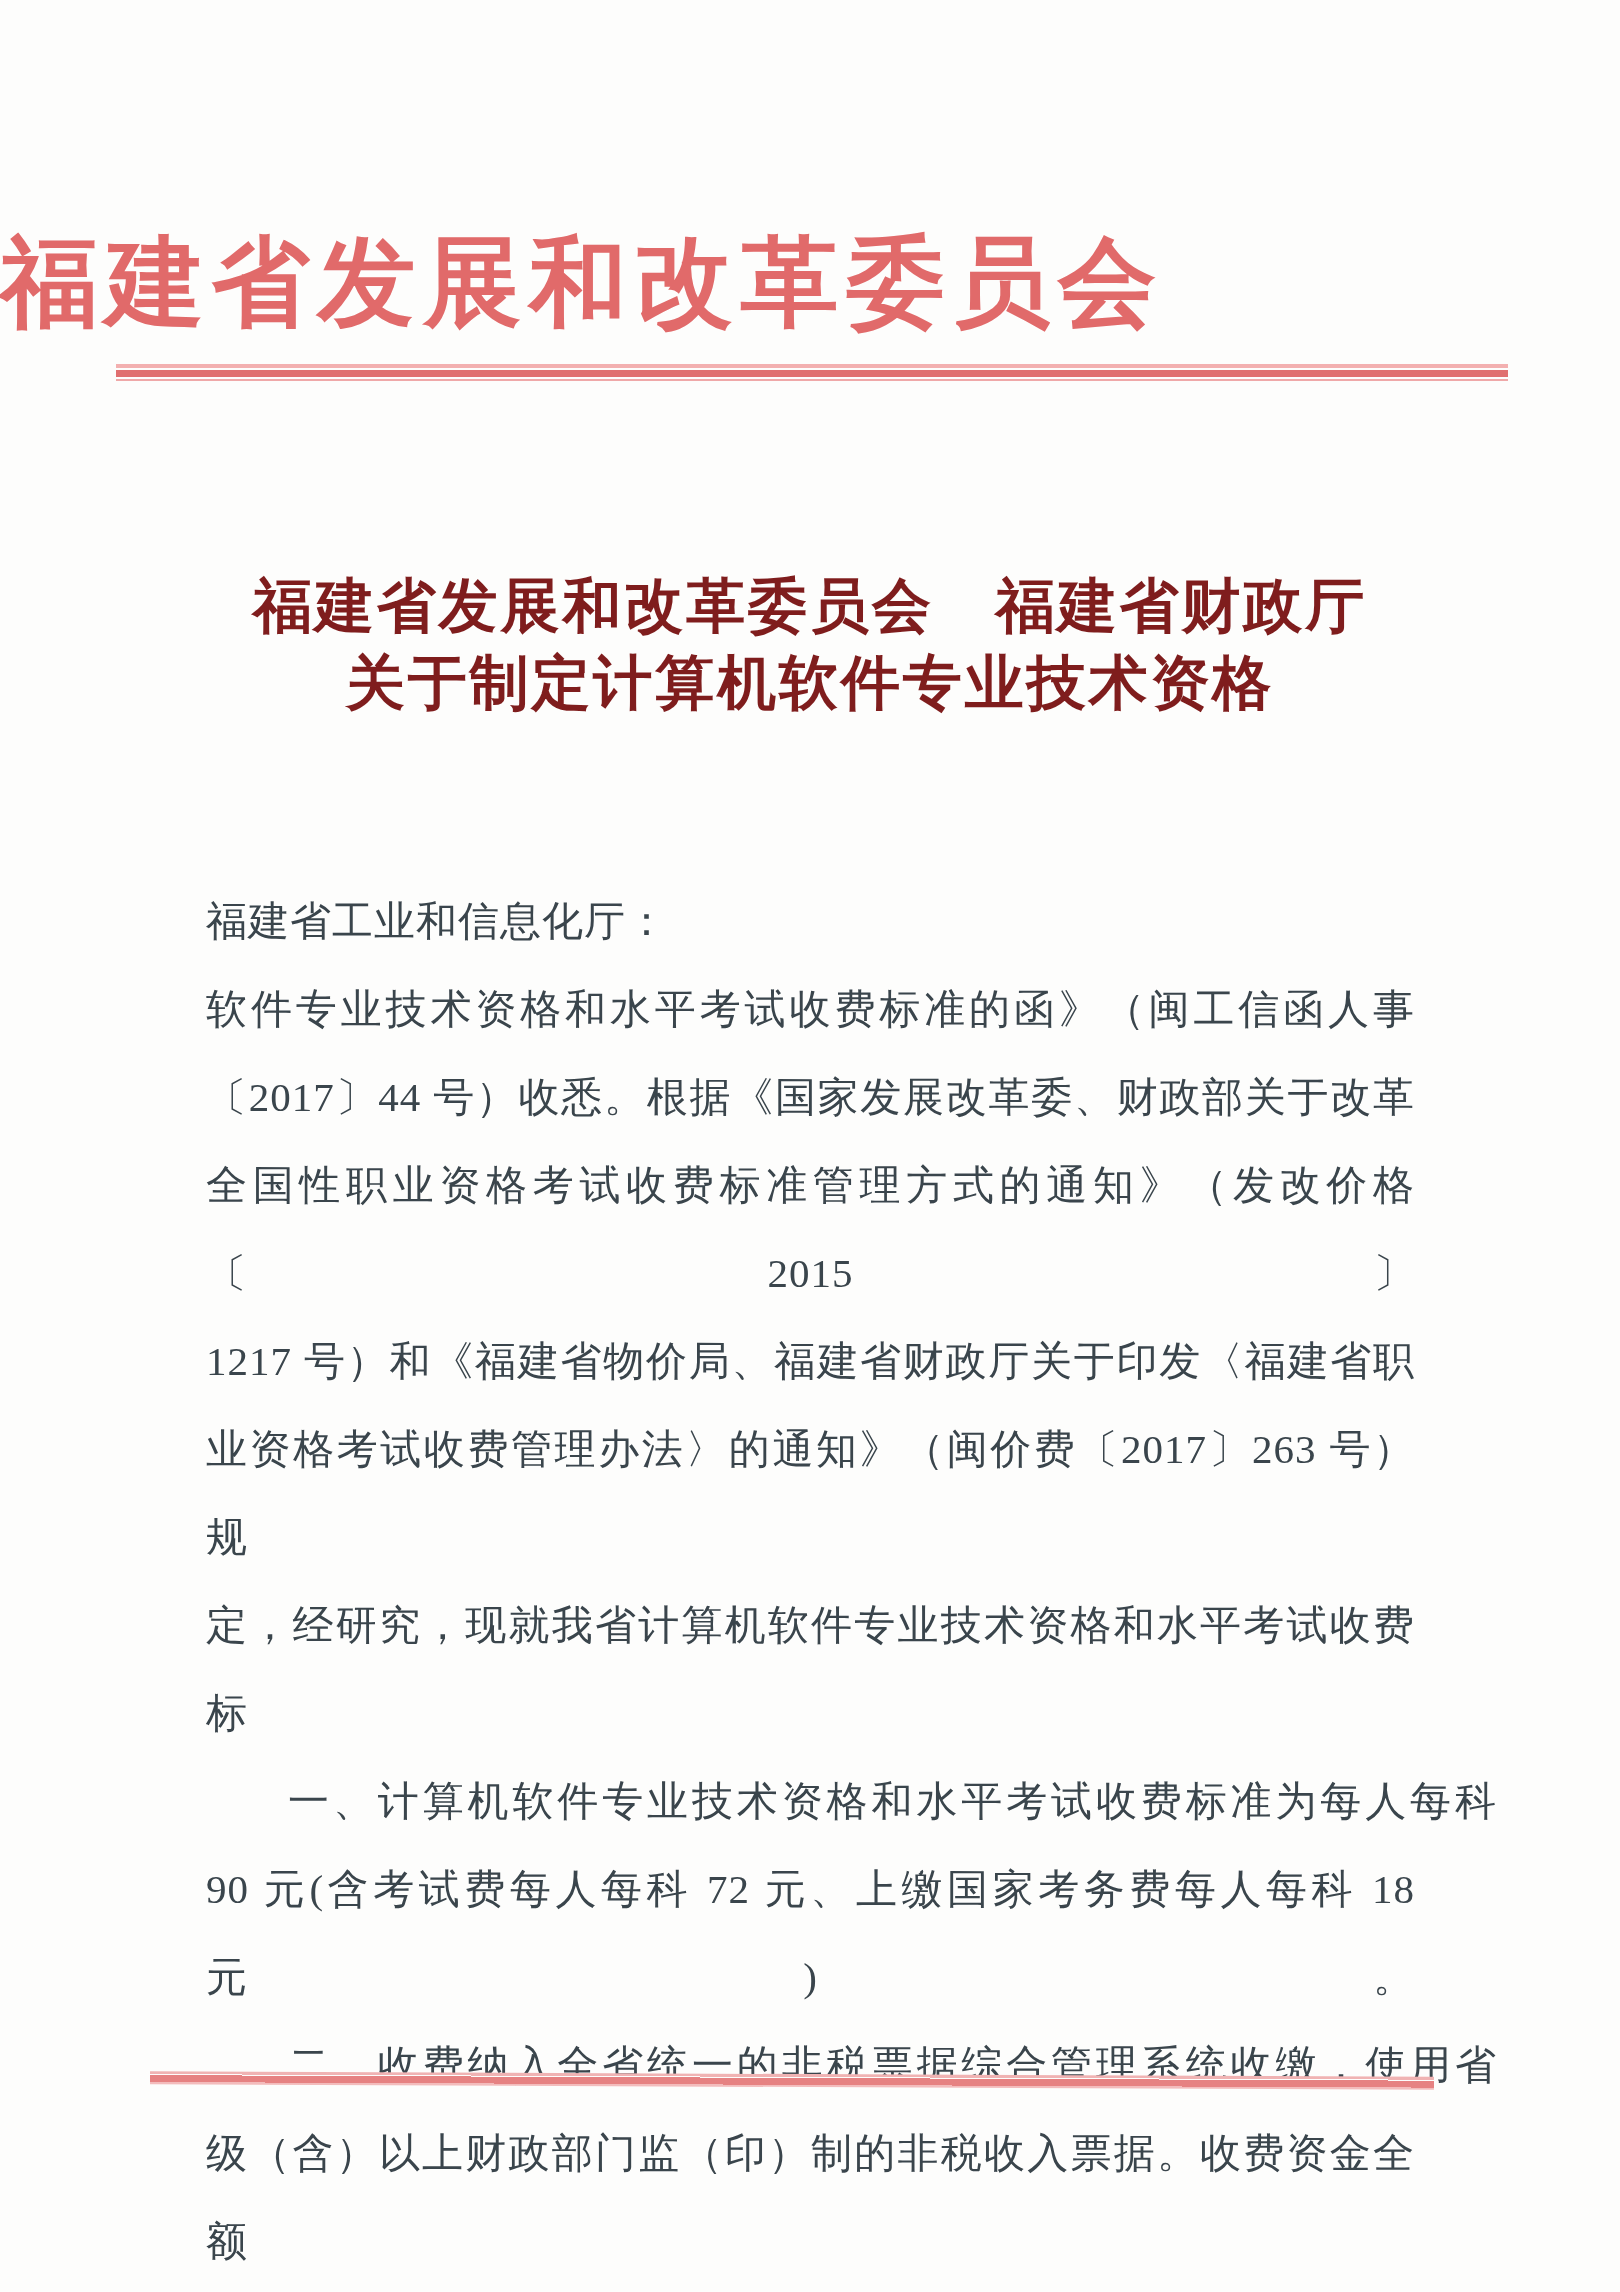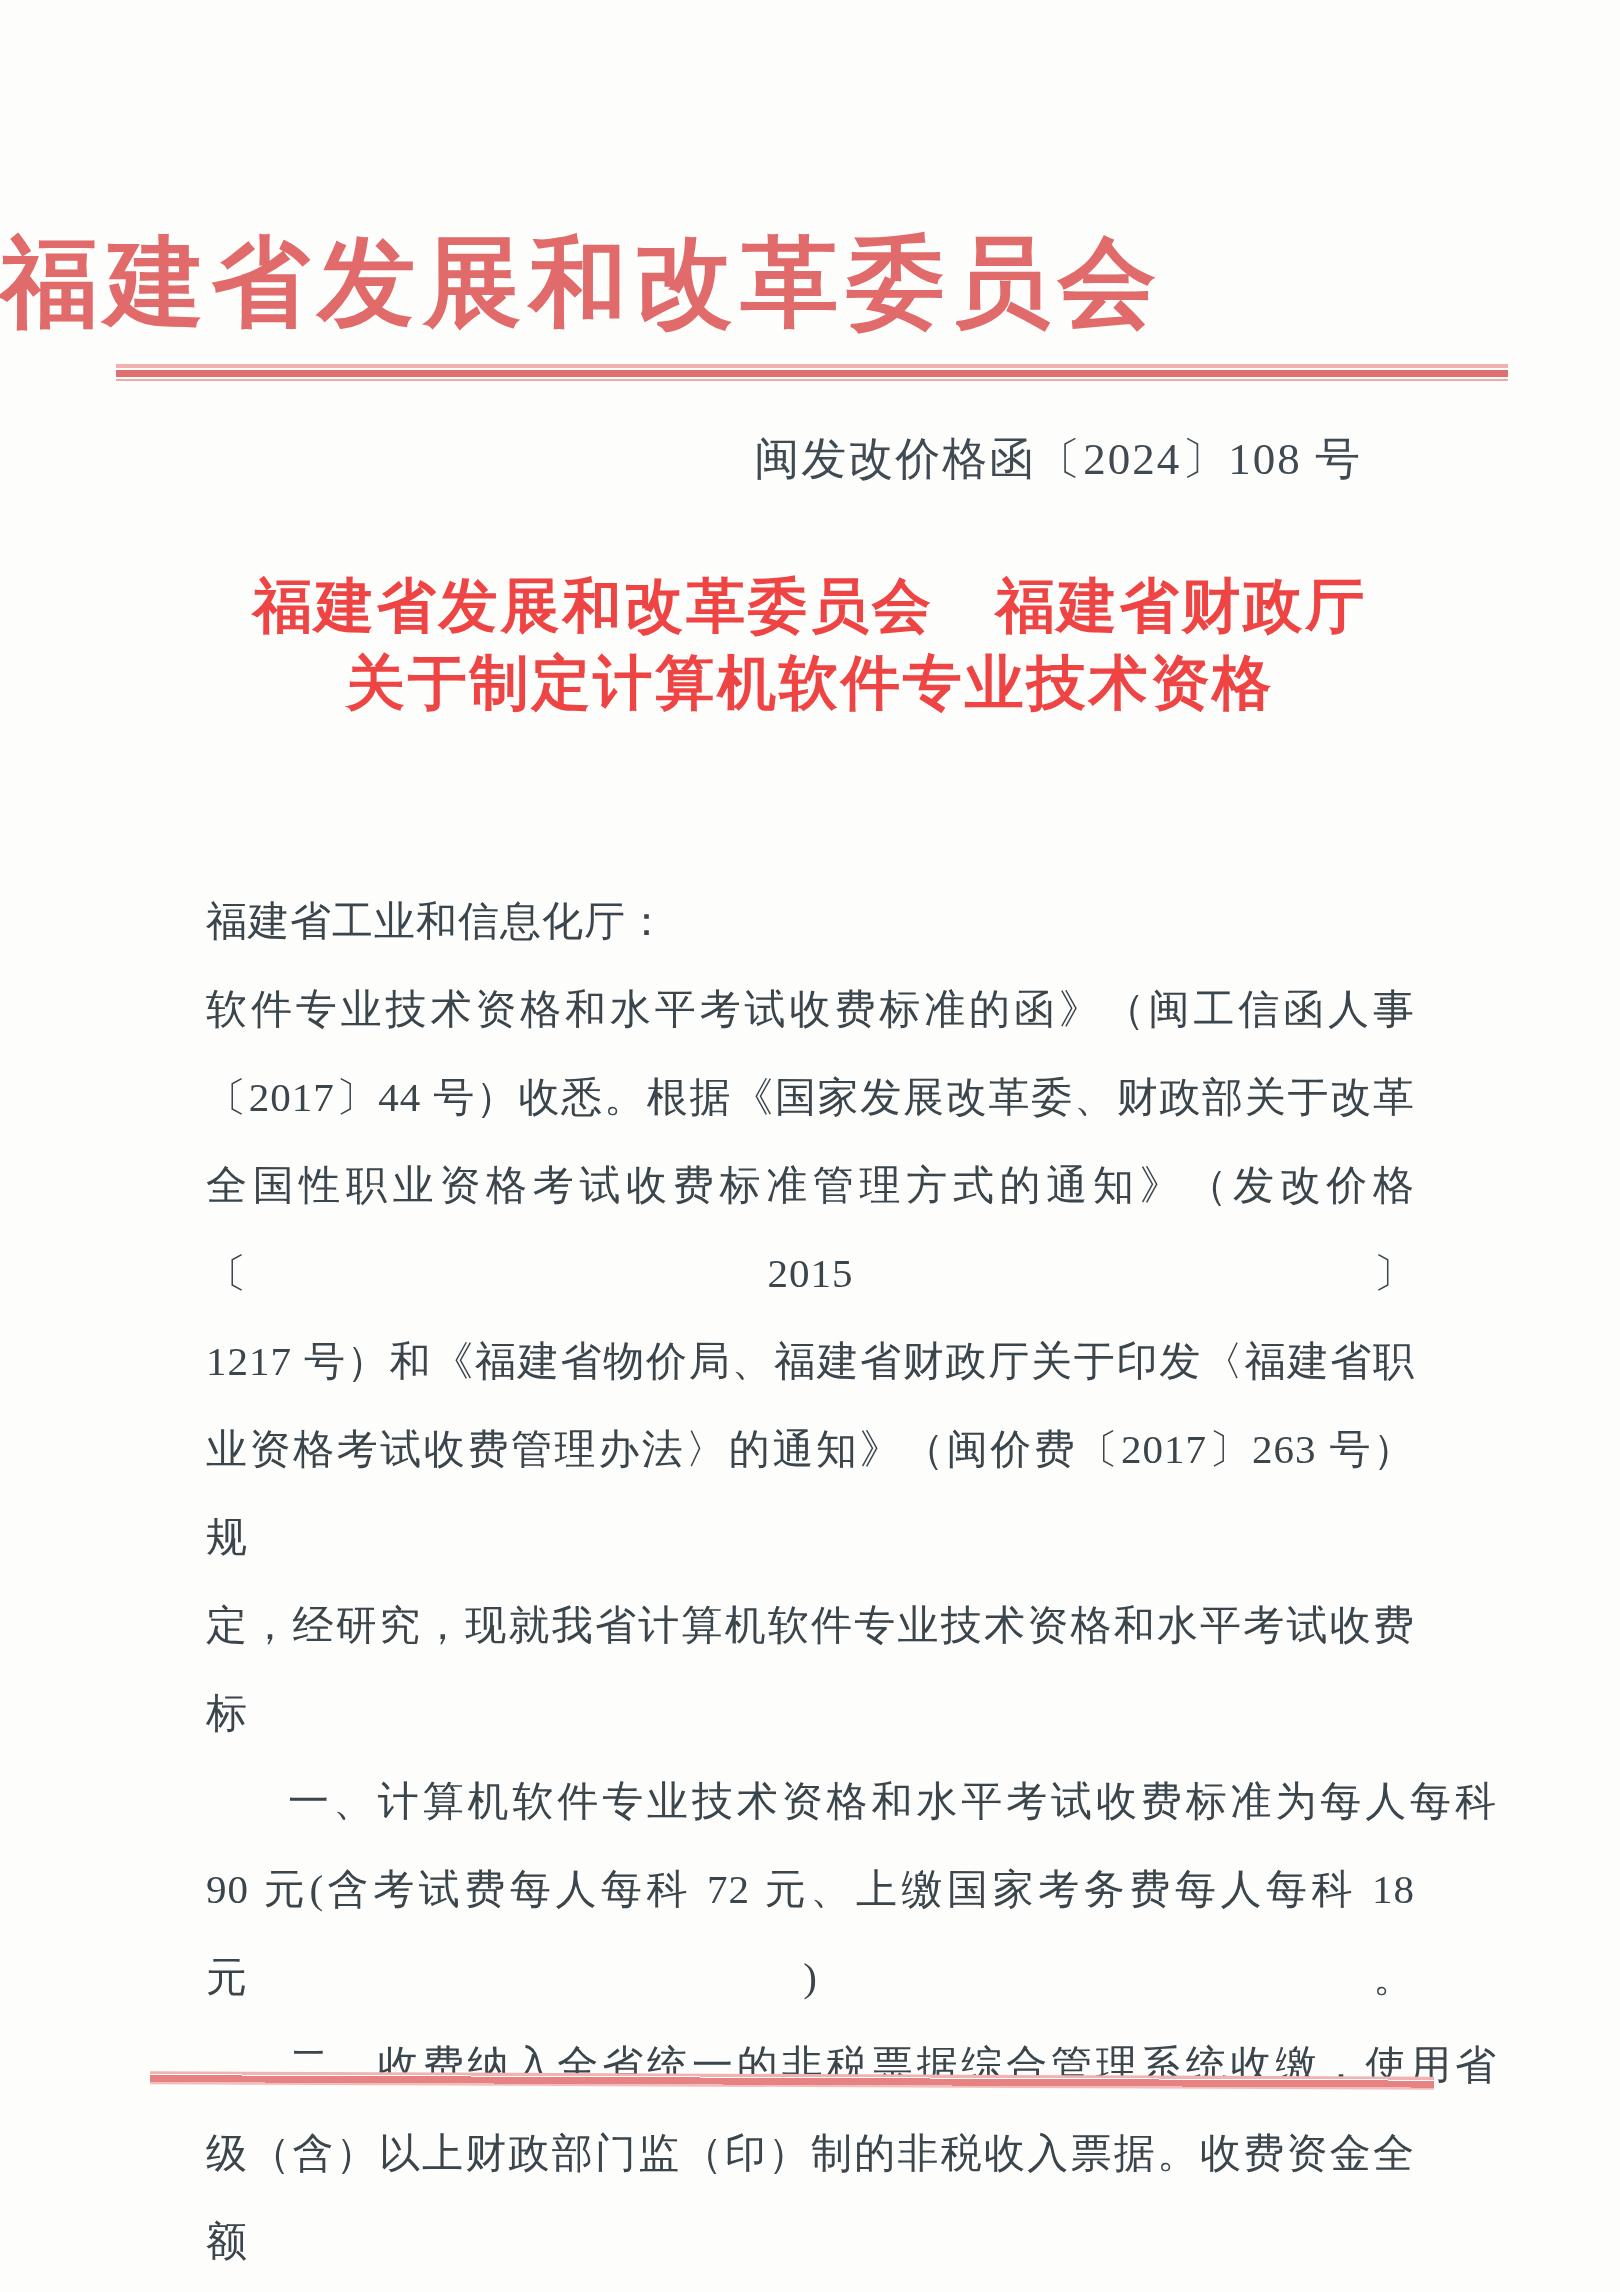--- a/index.html
+++ b/index.html
@@ -45,21 +45,21 @@
     white-space:nowrap;
   }
   .doc-title{
     position:absolute;
     top:568px;left:0;width:1620px;
     text-align:center;
     font-size:59px;
     font-weight:bold;
     line-height:77px;
     letter-spacing:2.9px;
-    color:#ef4444;
+    color:#7f1d1d;
   }
   .body-text{
     position:absolute;
     top:877px;left:206px;width:1209px;
     font-size:41px;
     line-height:88px;
     color:#3a454c;
     letter-spacing:1px;
   }
   .body-line{
@@ -85,21 +85,20 @@
 </style>
 </head>
 <body>
 
 <div class="page">
 
   <div class="letterhead">福建省发展和改革委员会</div>
 
   <div class="divider"></div>
 
-  <div class="doc-number">闽发改价格函〔2024〕108 号</div>
 
   <div class="doc-title">
     <div>福建省发展和改革委员会　福建省财政厅</div>
     <div>关于制定计算机软件专业技术资格</div>
   </div>
 
   <div class="body-text">
       <div class="body-line">福建省工业和信息化厅：</div>
       <div class="body-line fill">软件专业技术资格和水平考试收费标准的函》（闽工信函人事</div>
       <div class="body-line fill">〔2017〕44 号）收悉。根据《国家发展改革委、财政部关于改革</div>

